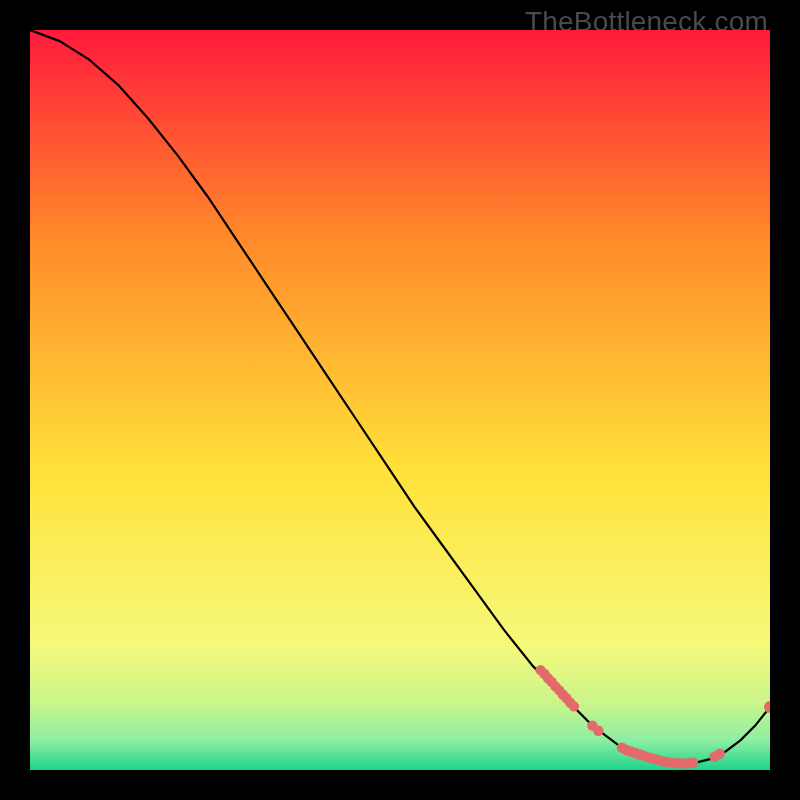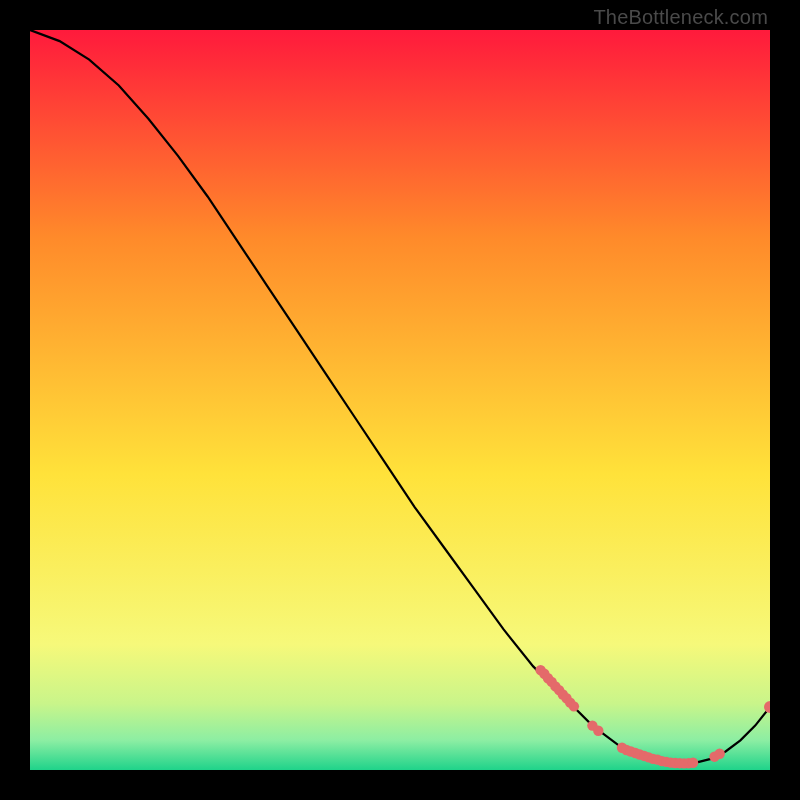--- a/index.html
+++ b/index.html
@@ -29,21 +29,21 @@
   }
   .svg-layer {
     position: absolute;
     inset: 0;
   }
   .watermark {
     position: absolute;
     top: 6px;
     right: 32px;
     color: #4a4a4a;
-    font-size: 20px;
+    font-size: 28px;
     font-weight: 400;
     letter-spacing: 0.2px;
     user-select: none;
   }
 </style>
 </head>
 <body>
 
 <div class="stage">
   <div class="watermark">TheBottleneck.com</div>

